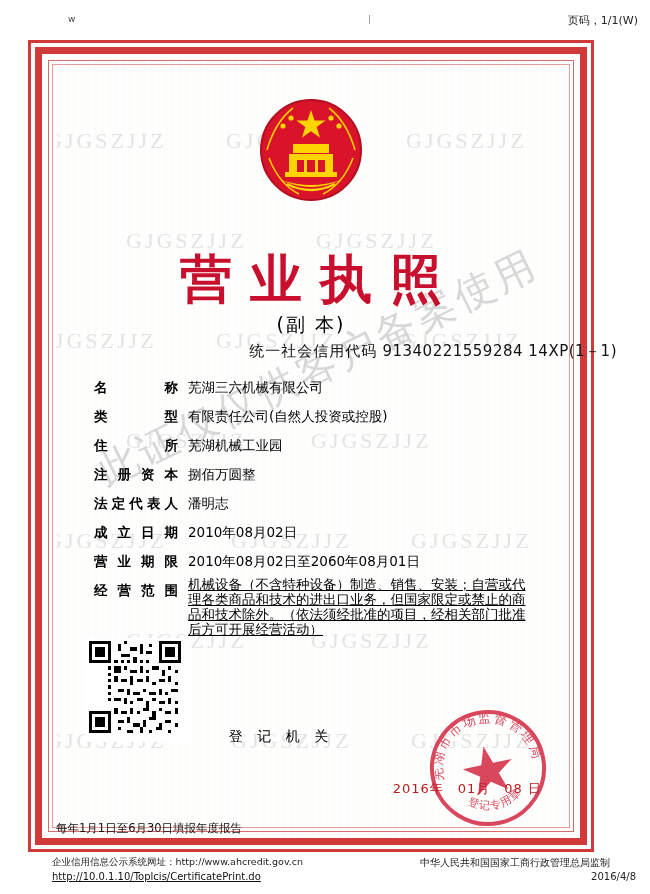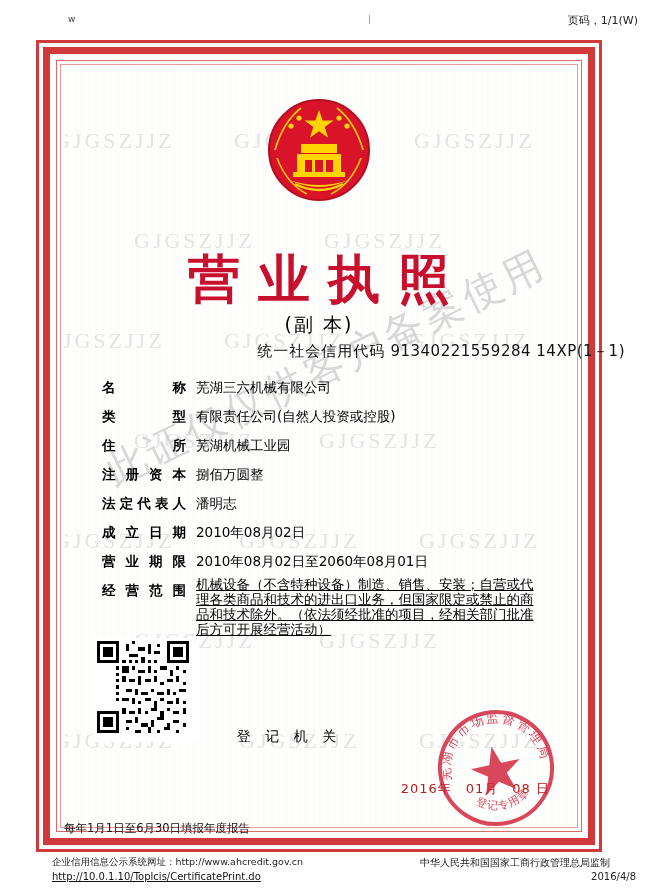--- a/index.html
+++ b/index.html
@@ -43,21 +43,21 @@
     position: absolute;
     right: 12px;
     top: 3px;
     font-size: 11px;
     color: #222;
   }
 
   
   .cert {
     position: absolute;
-    left: 36px;
+    left: 28px;
     top: 40px;
     width: 566px;
     height: 812px;
     background: #fdfdfc;
   }
 
   
   .border-outer {
     position: absolute;
     inset: 0;

